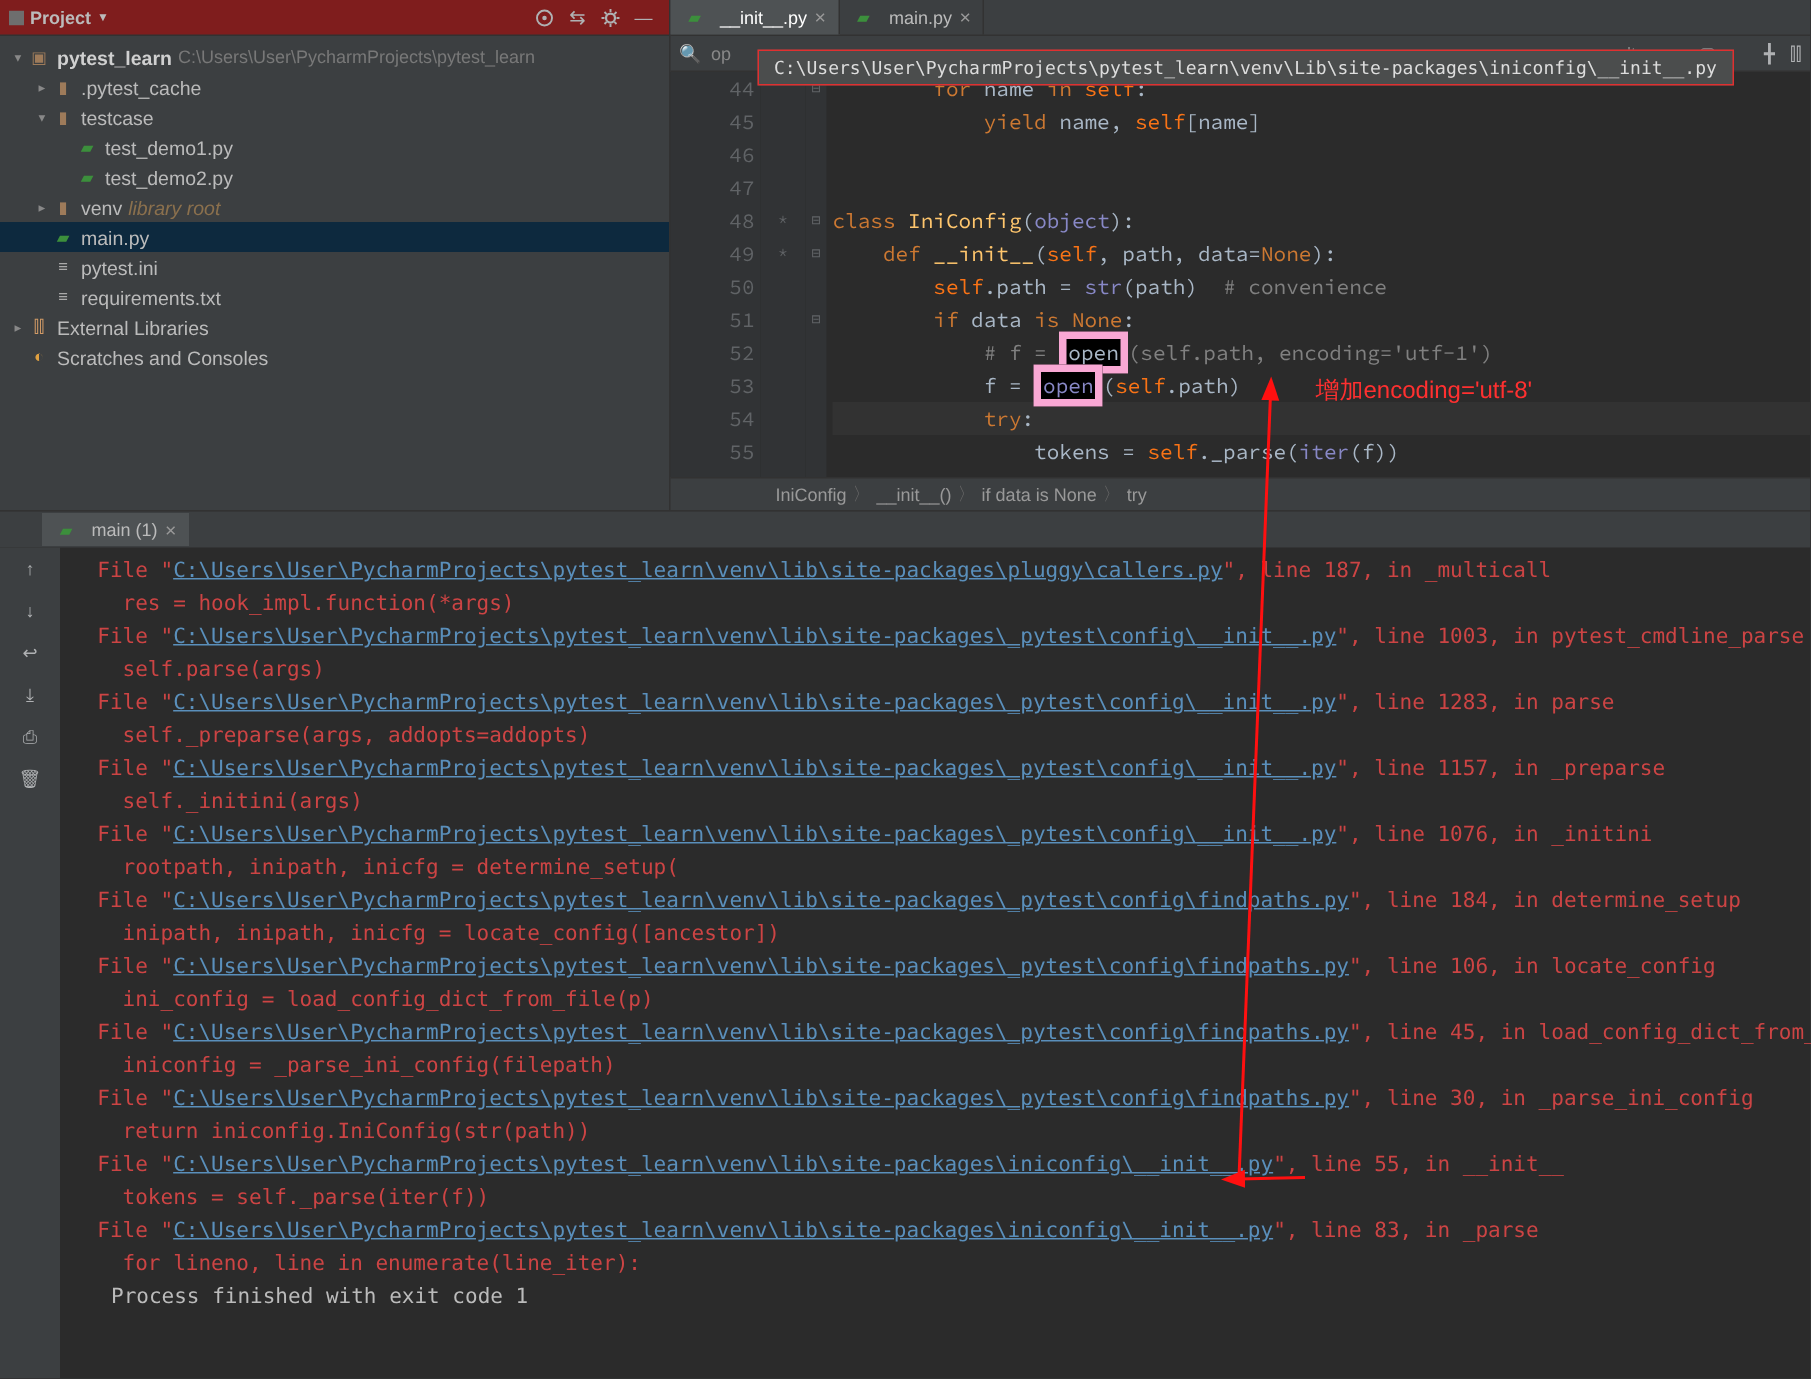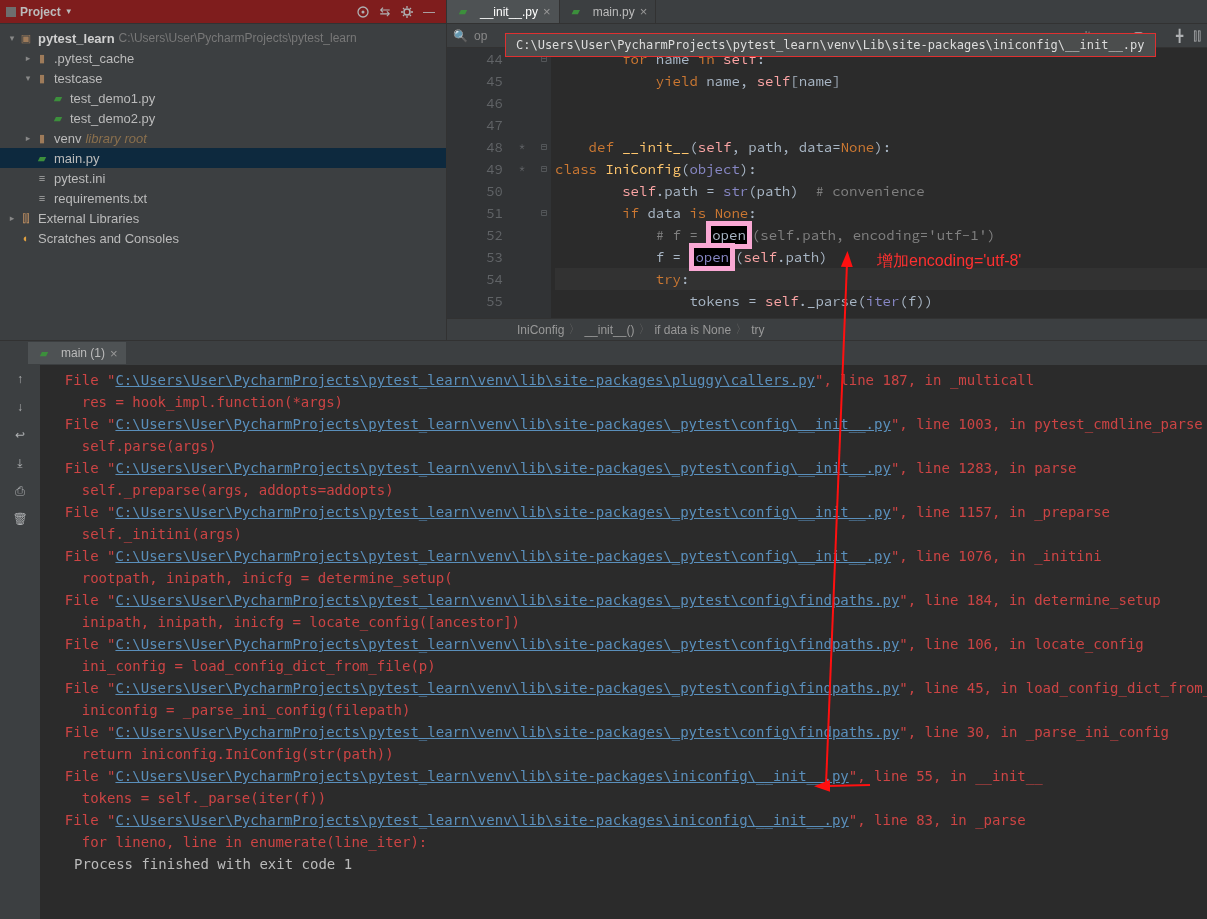--- a/index.html
+++ b/index.html
@@ -173,21 +173,21 @@
   color: #a9b7c6;
 }
 .codelines pre {
   height: 22px;
   font-family: inherit;
   white-space: pre;
 }
 .codelines pre.hl { background: #323232; }
 .kw { color: #cc7832; }
 .def { color: #ffc66d; }
-.self { color: #fca5a5; }
+.self { color: #f97316; }
 .builtin { color: #8888c6; }
 .comm { color: #808080; text-align: center; }
 .boxed { background: #000000; border: 5px solid #f9a8d4; padding: 0 1px; }
 .annotation {
   position: absolute;
   color: #ff3030;
   font-size: 16px;
   font-family: sans-serif;
   top: 202px;
   left: 430px;
@@ -440,22 +440,22 @@
             <div></div>
             <div></div>
             <div></div>
           </div>
         <div class="codelines" id="codelines">
           <div class="annotation">增加encoding='utf-8'</div>
         <pre>        <span class="kw">for</span> name <span class="kw">in</span> <span class="self">self</span>:</pre>
             <pre>            <span class="kw">yield</span> name, <span class="self">self</span>[name]</pre>
             <pre></pre>
             <pre></pre>
+            <pre><span class="kw">class</span> <span class="def">IniConfig</span>(<span class="builtin">object</span>):</pre>
             <pre>    <span class="kw">def</span> <span class="def">__init__</span>(<span class="self">self</span>, path, data=<span class="kw">None</span>):</pre>
-            <pre><span class="kw">class</span> <span class="def">IniConfig</span>(<span class="builtin">object</span>):</pre>
             <pre>        <span class="self">self</span>.path = <span class="builtin">str</span>(path)  <span class="comm"># convenience</span></pre>
             <pre>        <span class="kw">if</span> data <span class="kw">is</span> <span class="kw">None</span>:</pre>
             <pre>            <span class="comm"># f = </span><span class="boxed">open</span><span class="comm">(self.path, encoding='utf-1')</span></pre>
             <pre>            f = <span class="builtin boxed">open</span>(<span class="self">self</span>.path)</pre>
             <pre class="hl">            <span class="kw">try</span>:</pre>
             <pre>                tokens = <span class="self">self</span>._parse(<span class="builtin">iter</span>(f))</pre>
           </div>
       </div>
       <div class="crumbs" id="crumbs">
           <span>IniConfig</span>

